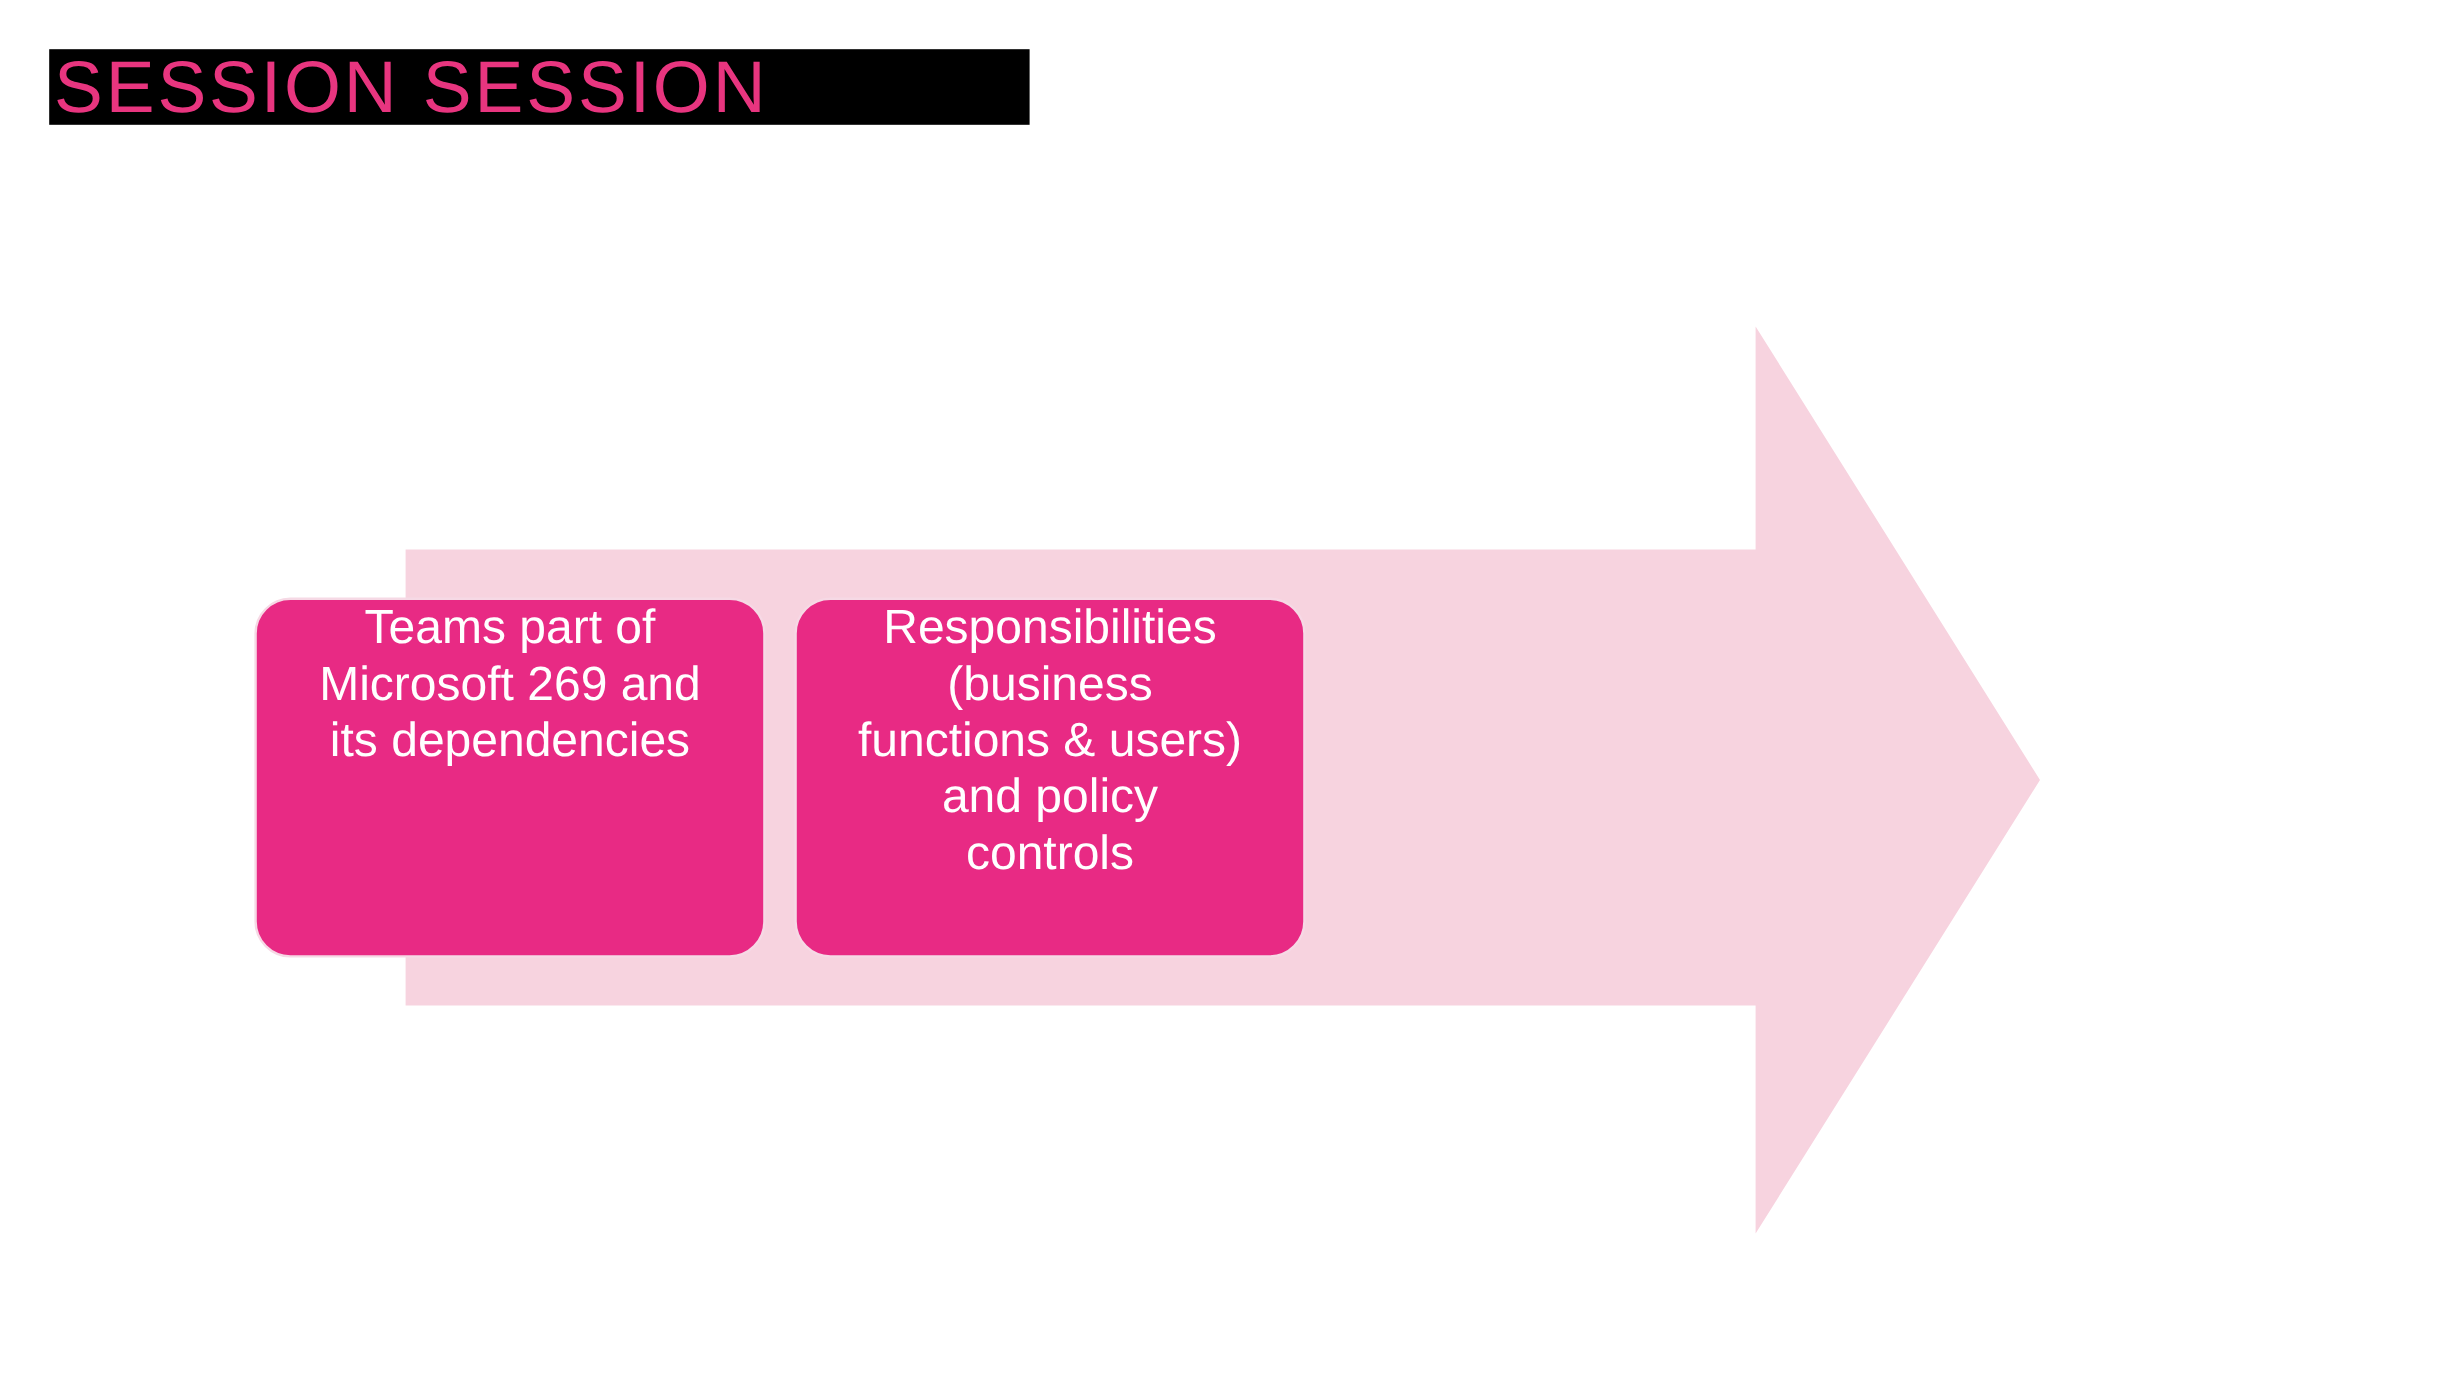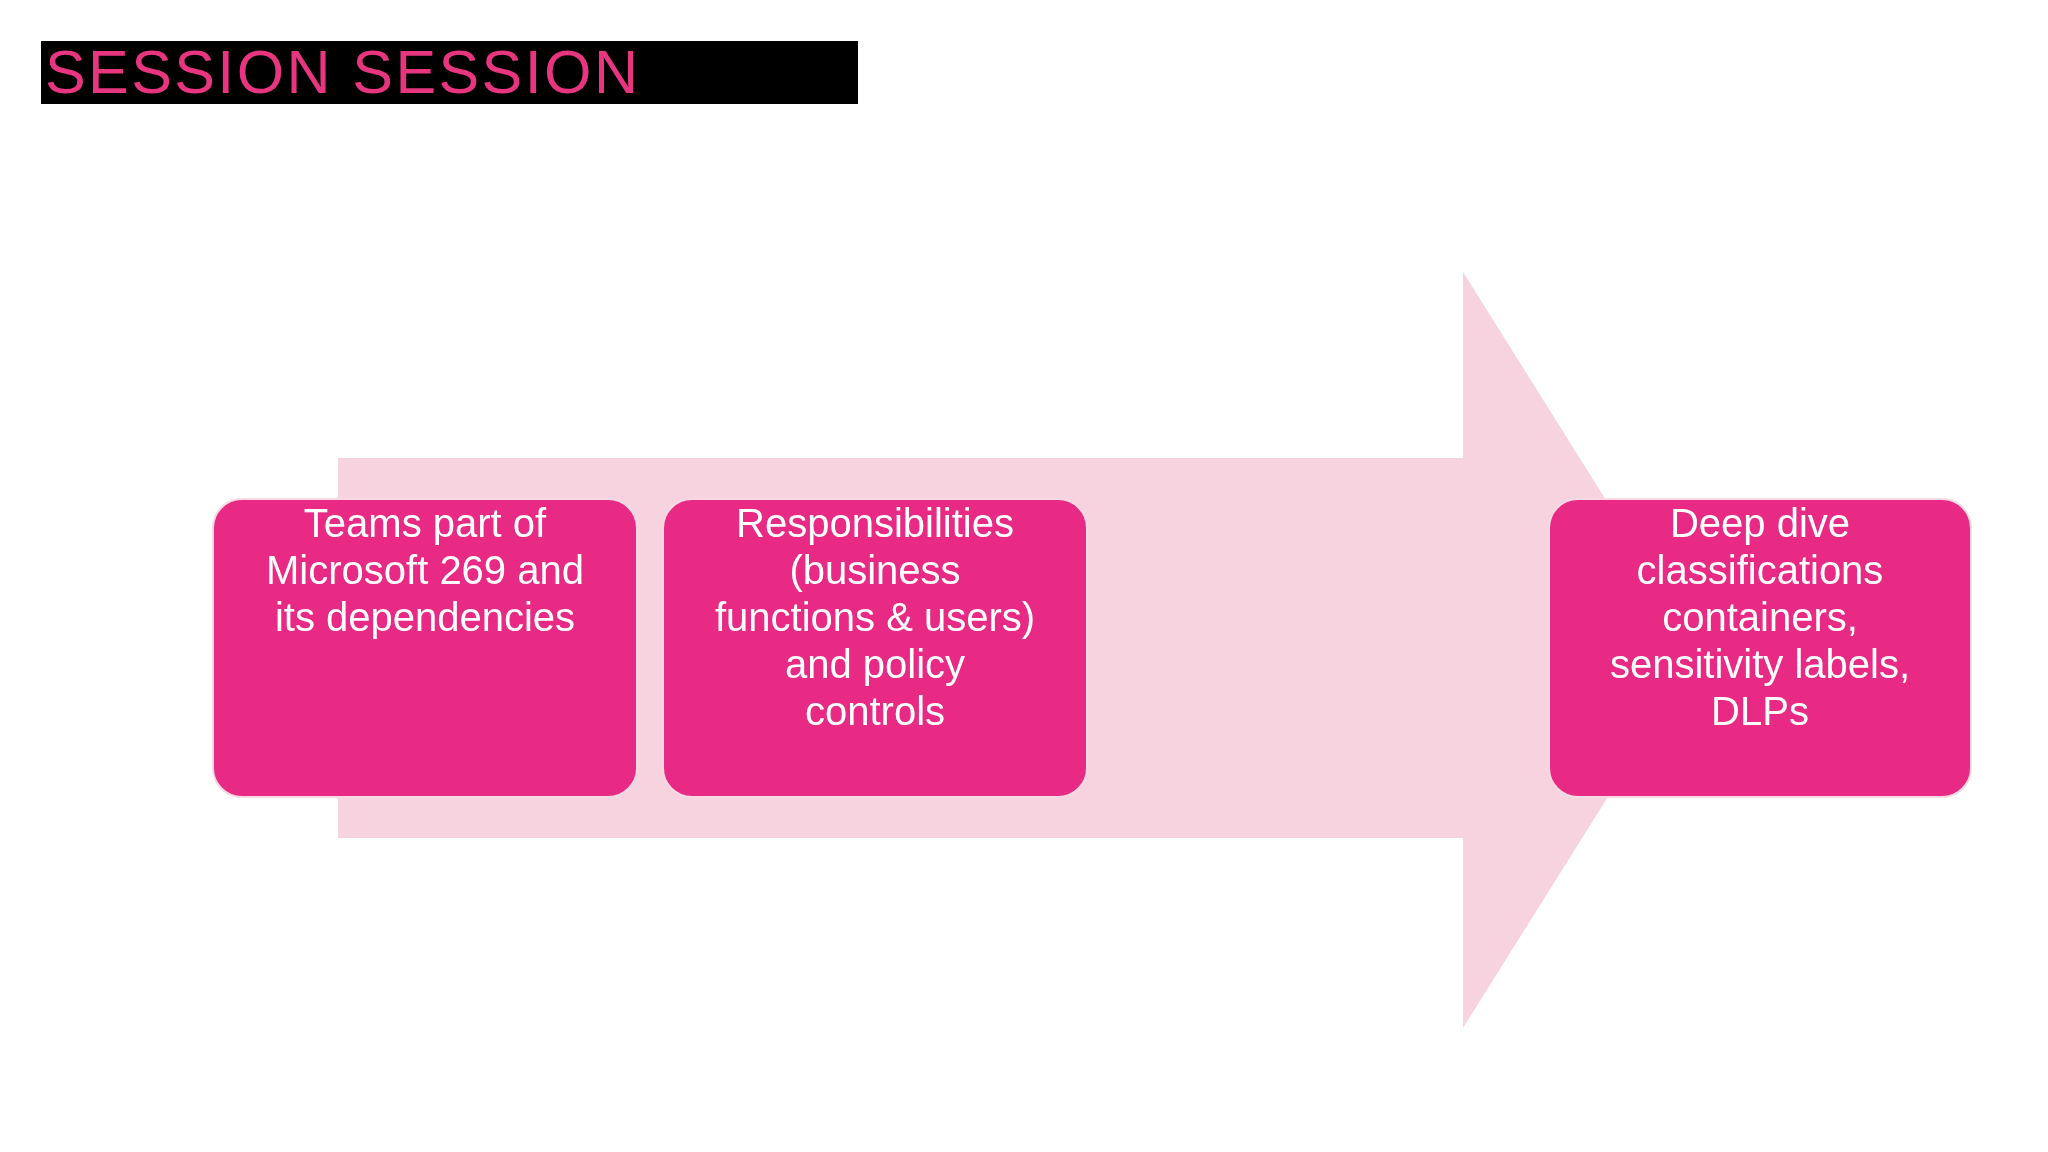--- a/index.html
+++ b/index.html
@@ -111,23 +111,16 @@
 
     <div class="process-box box-2">
       <span class="box-label">Responsibilities
 (business
 functions &amp; users)
 and policy
 controls</span>
     </div>
 
 
-    <div class="process-box box-4">
-      <span class="box-label">Deep dive
-classifications
-containers,
-sensitivity labels,
-DLPs</span>
-    </div>
 
   </div>
 
 </div>
 
 </body></html>

